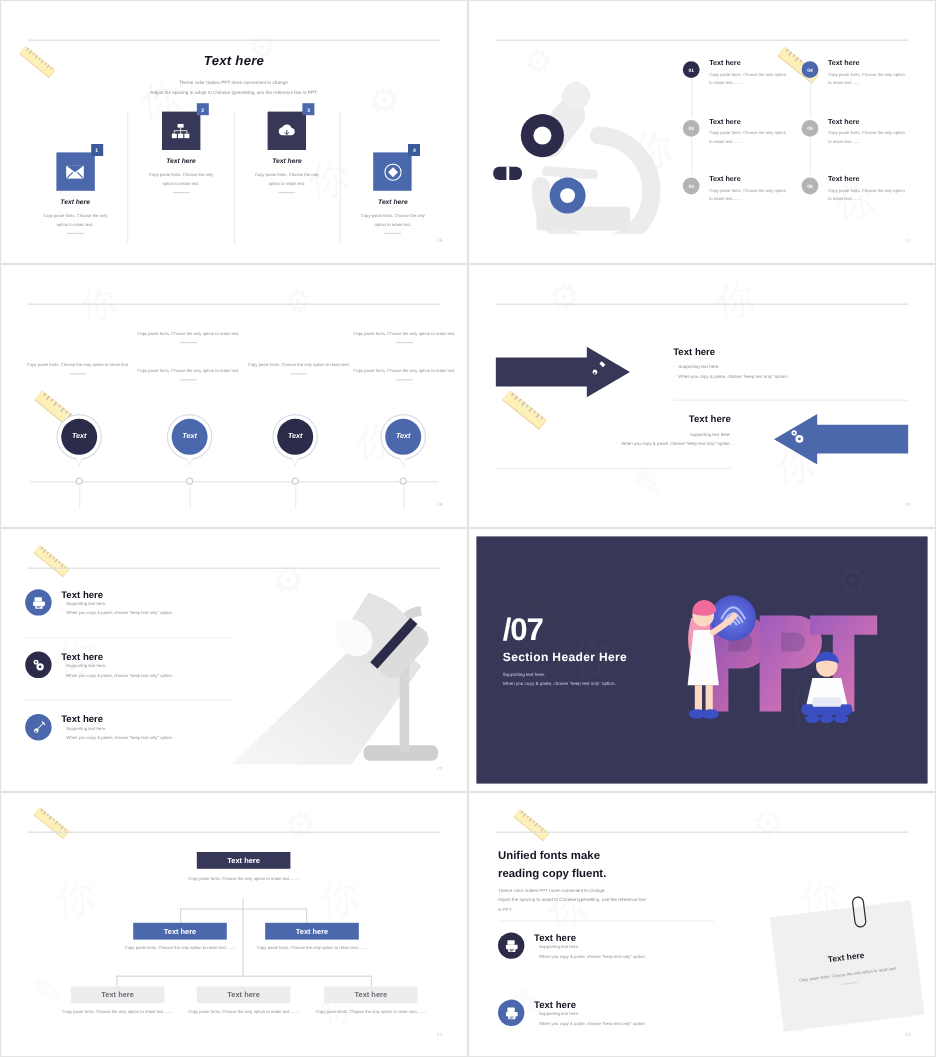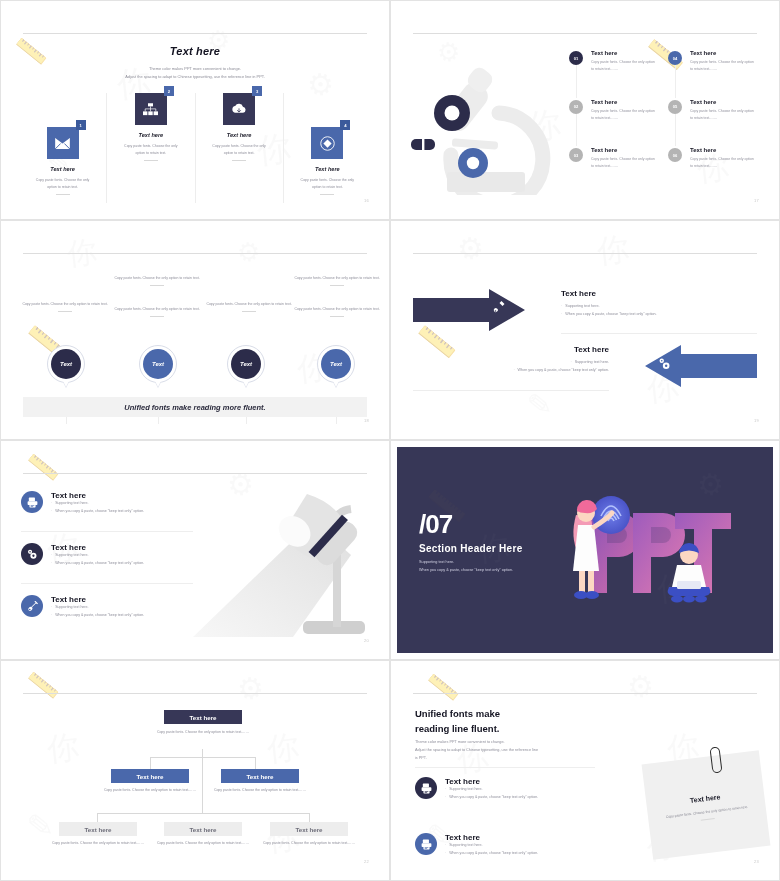--- a/index.html
+++ b/index.html
@@ -354,21 +354,20 @@
         <div class="s3-axis"></div>
         <div class="s3-dot" style="left:46px;"></div>
         <div class="s3-dot" style="left:138px;"></div>
         <div class="s3-dot" style="left:226px;"></div>
         <div class="s3-dot" style="left:316px;"></div>
         <div class="s3-drop" style="left:49px;"></div>
         <div class="s3-drop" style="left:141px;"></div>
         <div class="s3-drop" style="left:229px;"></div>
         <div class="s3-drop" style="left:319px;"></div>
 
-        <div class="s3-banner">Unified fonts make reading more fluent.</div>
       </div>
       <div class="pgnum">18</div>
     </div>
   </div>
 
   <div class="slide">
     <div class="slide-inner">
       <div class="wm">
         <span style="left:60px;top:4px;font-size:30px;">⚙</span>
         <span style="left:200px;top:2px;font-size:32px;">你</span>
@@ -627,21 +626,21 @@
         <span style="left:230px;top:2px;font-size:30px;">⚙</span>
         <span style="left:60px;top:70px;font-size:32px;">你</span>
         <span style="left:270px;top:60px;font-size:32px;">你</span>
         <span style="left:30px;top:150px;font-size:32px;">✎</span>
         <span style="left:250px;top:160px;font-size:30px;">你</span>
       </div>
       <div class="toprule"></div>
 
       <div class="s8-h">
         <div>Unified fonts make</div>
-        <div>reading line fluent.</div>
+        <div>reading copy fluent.</div>
       </div>
       <div class="s8-p">
         <div>Theme color makes PPT more convenient to change.</div>
         <div>Adjust the spacing to adapt to Chinese typesetting, use the reference line</div>
         <div>is PPT.</div>
       </div>
       <div class="s8-hr"></div>
 
       <div class="s8-row" style="top:110px;">
         <div class="s8-ic" style="background:#2c2c4a;">

